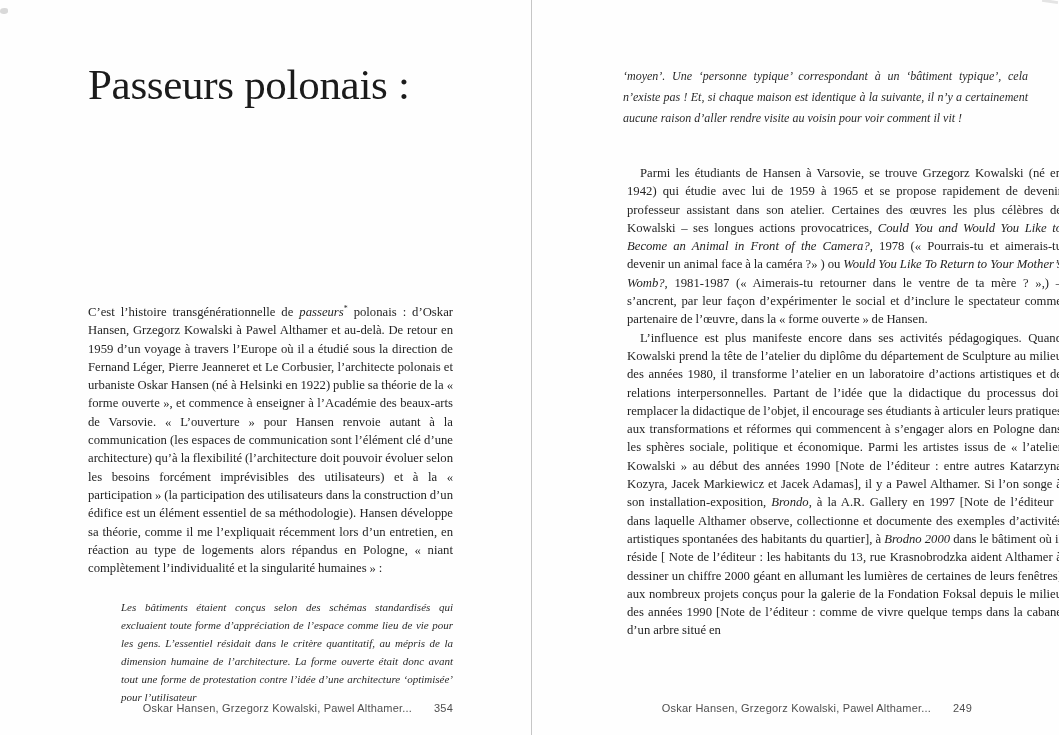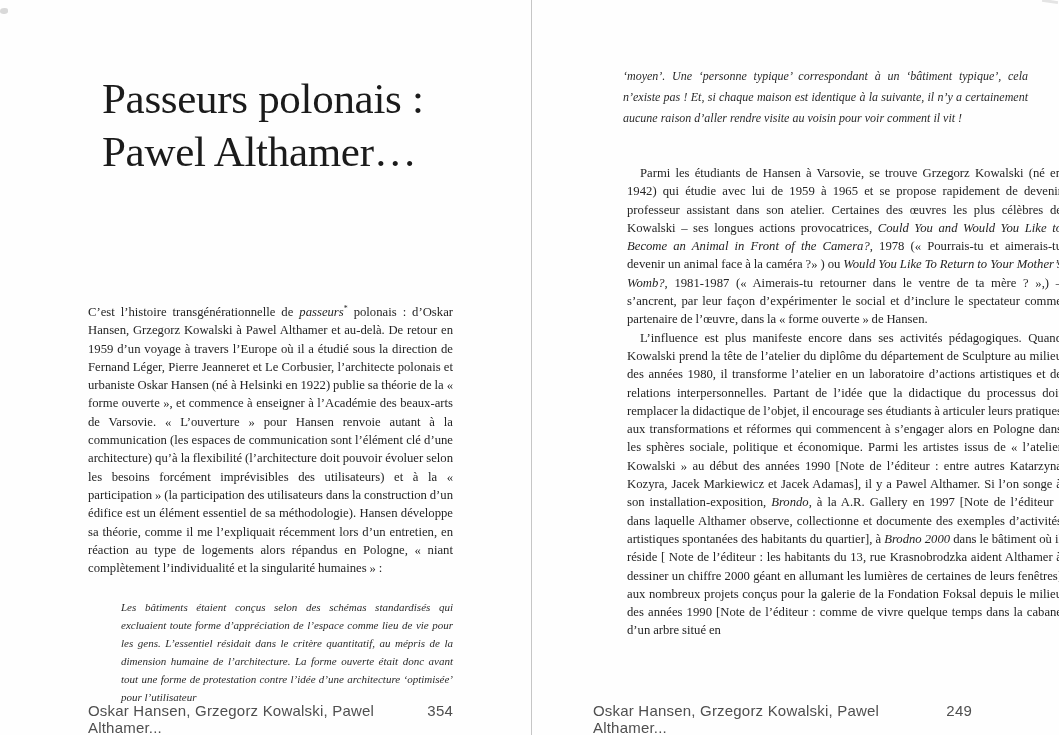--- a/index.html
+++ b/index.html
@@ -12,21 +12,21 @@
 
   .divider{position:absolute;left:531px;top:0;width:1px;height:735px;background:#c6c6c6;}
   .artifact-tl{position:absolute;left:0;top:8px;width:8px;height:6px;background:#d9d9d9;border-radius:60% 40% 50% 50%;}
   .artifact-tr{position:absolute;right:1px;top:0;width:16px;height:3px;background:#e4e4e4;transform:rotate(8deg);}
 
   .page{position:absolute;top:0;height:735px;}
   .page-left{left:88px;width:365px;}
   .page-right{left:593px;width:435px;}
 
   .title{
-    position:absolute;top:58px;left:0;margin:14px;
+    position:absolute;top:58px;left:0;margin:0;
     font-weight:400;font-size:43px;line-height:53px;
     color:#1b1b1b;letter-spacing:-0.3px;font-family:Liberation Serif, serif;
   }
   .title-line{display:block;}
 
   .body{
     font-size:12.7px;line-height:18.3px;text-align:justify;
     color:#242424;margin:0;word-spacing:-0.3px;
   }
   .intro{position:absolute;top:303px;left:0;width:365px;}
@@ -43,39 +43,38 @@
 
   .body-col{position:absolute;top:164px;left:0;width:435px;margin-left:34px;}
   .body-col .body{width:435px;}
   .indent{text-indent:13px;}
 
   .it{font-style:italic;}
   sup{font-size:0.62em;line-height:0;vertical-align:super;}
 
   .footer{
     position:absolute;top:702px;left:0;
-    display:flex;justify-content:flex-end;align-items:baseline;gap:10px;
+    display:flex;justify-content:flex-end;align-items:baseline;gap:22px;
     font-family:"Liberation Sans",sans-serif;
-    font-size:15px;color:#4f4f4f;letter-spacing:0.2px;
+    font-size:11px;color:#4f4f4f;letter-spacing:0.2px;
   }
   .footer-left{width:365px;}
   .footer-right{width:379px;}
 </style>
 </head>
 <body>
 
 <div class="spread">
   <div class="divider"></div>
   <div class="artifact-tl"></div>
   <div class="artifact-tr"></div>
 
   <section class="page page-left">
     <h1 class="title">
       <span class="title-line">Passeurs polonais :</span>
-      <span class="title-line">Pawel Althamer…</span>
     </h1>
 
     <p class="body intro"><span>C’est l’histoire transgénérationnelle de </span><span class="it">passeurs</span><sup>*</sup><span> polonais : d’Oskar Hansen, Grzegorz Kowalski à Pawel Althamer et au-delà. De retour en 1959 d’un voyage à travers l’Europe où il a étudié sous la direction de Fernand Léger, Pierre Jeanneret et Le Corbusier, l’architecte polonais et urbaniste Oskar Hansen (né à Helsinki en 1922) publie sa théorie de la « forme ouverte », et commence à enseigner à l’Académie des beaux-arts de Varsovie. « L’ouverture » pour Hansen renvoie autant à la communication (les espaces de communication sont l’élément clé d’une architecture) qu’à la flexibilité (l’architecture doit pouvoir évoluer selon les besoins forcément imprévisibles des utilisateurs) et à la « participation » (la participation des utilisateurs dans la construction d’un édifice est un élément essentiel de sa méthodologie). Hansen développe sa théorie, comme il me l’expliquait récemment lors d’un entretien, en réaction au type de logements alors répandus en Pologne, « niant complètement l’individualité et la singularité humaines » :</span></p>
 
     <blockquote class="quote">Les bâtiments étaient conçus selon des schémas standardisés qui excluaient toute forme d’appréciation de l’espace comme lieu de vie pour les gens. L’essentiel résidait dans le critère quantitatif, au mépris de la dimension humaine de l’architecture. La forme ouverte était donc avant tout une forme de protestation contre l’idée d’une architecture ‘optimisée’ pour l’utilisateur</blockquote>
 
     <footer class="footer footer-left">
       <span>Oskar Hansen, Grzegorz Kowalski, Pawel Althamer...</span>
       <span>354</span>
     </footer>

